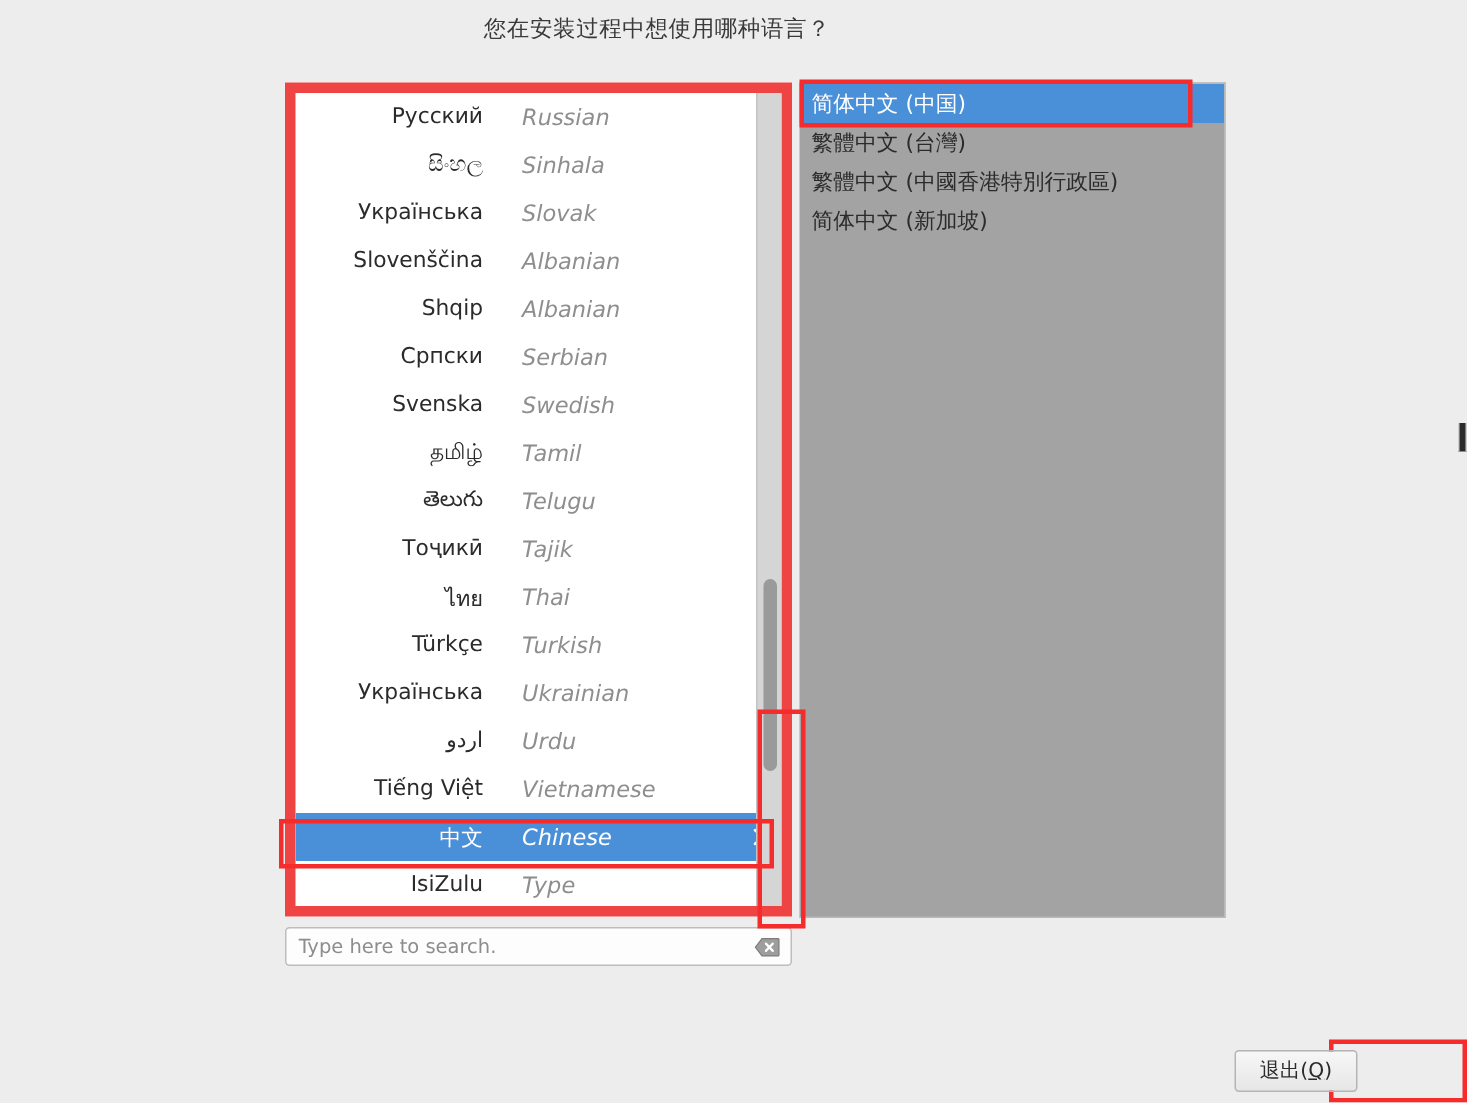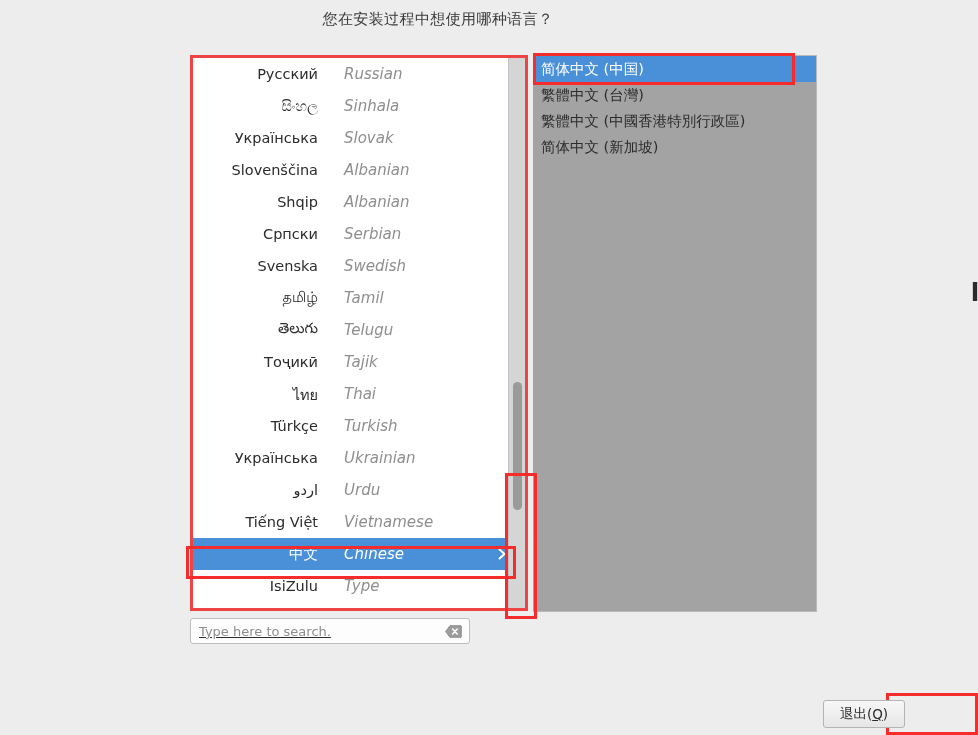--- a/index.html
+++ b/index.html
@@ -30,21 +30,21 @@
   }
 
   
   #language-list-panel {
     position: absolute;
     left: 190px;
     top: 55px;
     width: 338px;
     height: 556px;
     background: #ffffff;
-    border: 3px solid #ef4444;
+    border: 7px solid #ef4444;
     box-sizing: border-box;
     overflow: hidden;
   }
   .lang-rows {
     position: absolute;
     left: 0;
     top: 0;
     width: 320px;
   }
   .lang-row {
@@ -110,29 +110,28 @@
     height: 128px;
     background: #9a9a9a;
     border-radius: 5px;
   }
 
   
   #search-box {
     position: absolute;
     left: 190px;
     top: 618px;
-    width: 280px;
+    width: 338px;
     height: 26px;
     background: #fdfdfd;
     border: 1px solid #bdbdbd;
     border-radius: 3px;
     box-sizing: border-box;
     display: flex;
     align-items: center;
-    text-decoration: underline;
   }
   #search-input {
     border: 0;
     outline: 0;
     background: transparent;
     flex: 1;
     font-family: inherit;
     font-size: 13px;
     color: #8d8d8d;
     padding: 0 6px 0 8px;

